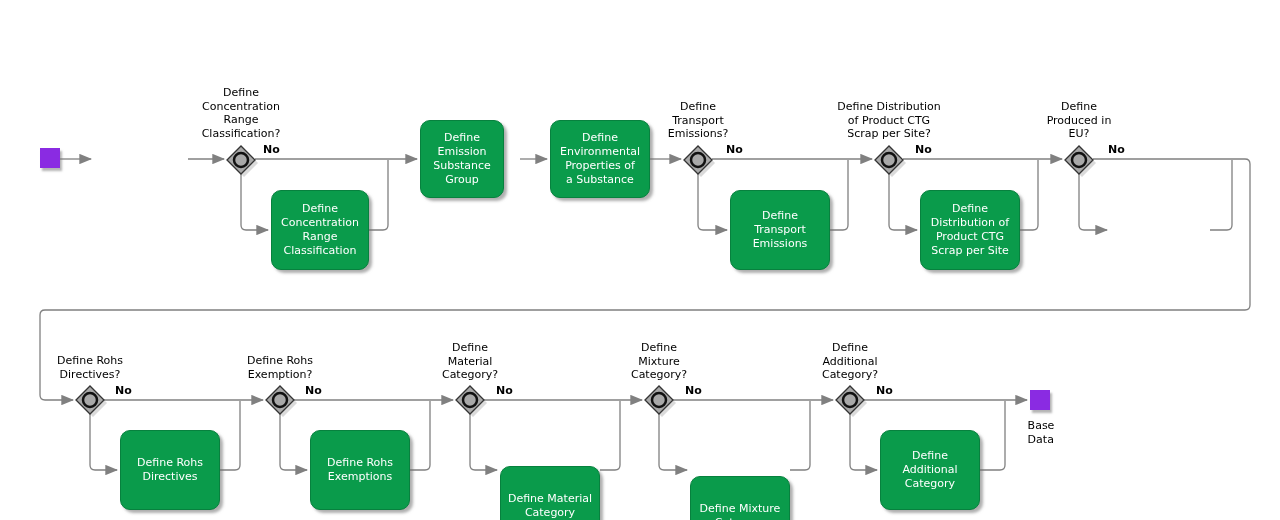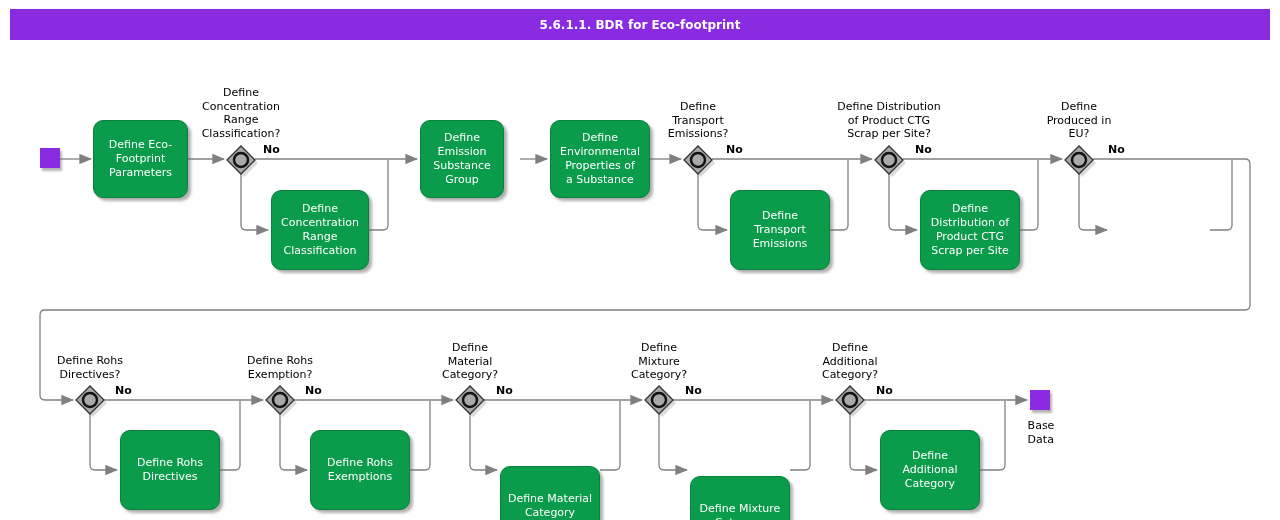--- a/index.html
+++ b/index.html
@@ -32,23 +32,20 @@
   .endlbl {
     position:absolute; transform:translateX(-50%); text-align:left;
     font-size:11px; line-height:13.5px; color:#000000; white-space:pre-line;
   }
 </style>
 </head>
 <body>
 
 <div class="canvas">
 
-  <div class="titlebar">
-    <span>5.6.1.1. BDR for Eco-footprint</span>
-  </div>
 
   <svg class="wires" width="1280" height="520" viewBox="0 0 1280 520">
     <defs>
       <marker id="arrow" markerWidth="10" markerHeight="8" refX="9" refY="4" orient="auto">
         <path d="M0,0 L10,4 L0,8 z" fill="#808080"></path>
       </marker>
     </defs>
 
     <g stroke="#808080" stroke-width="1.3" fill="none">
 
@@ -131,25 +128,20 @@
       <polygon points="836,400 850,386 864,400 850,414" fill="#A9A9A9" stroke="#333333" stroke-width="1.3"></polygon>
       <circle cx="850" cy="400" r="7" fill="none" stroke="#111111" stroke-width="2.5"></circle>
     </g>
   </svg>
 
   <div class="sq" style="left:40px; top:148px;"></div>
   <div class="sq" style="left:1030px; top:390px;"></div>
   <div class="endlbl" style="left:1041px; top:419px;">Base
 Data</div>
 
-  <div class="activity" style="left:93px; top:120px; width:95px; height:78px;">
-    <span>Define Eco-
-Footprint
-Parameters</span>
-  </div>
   <div class="activity" style="left:271px; top:190px; width:98px; height:80px;">
     <span>Define
 Concentration
 Range
 Classification</span>
   </div>
   <div class="activity" style="left:420px; top:120px; width:84px; height:78px;">
     <span>Define Emission
 Substance
 Group</span>

